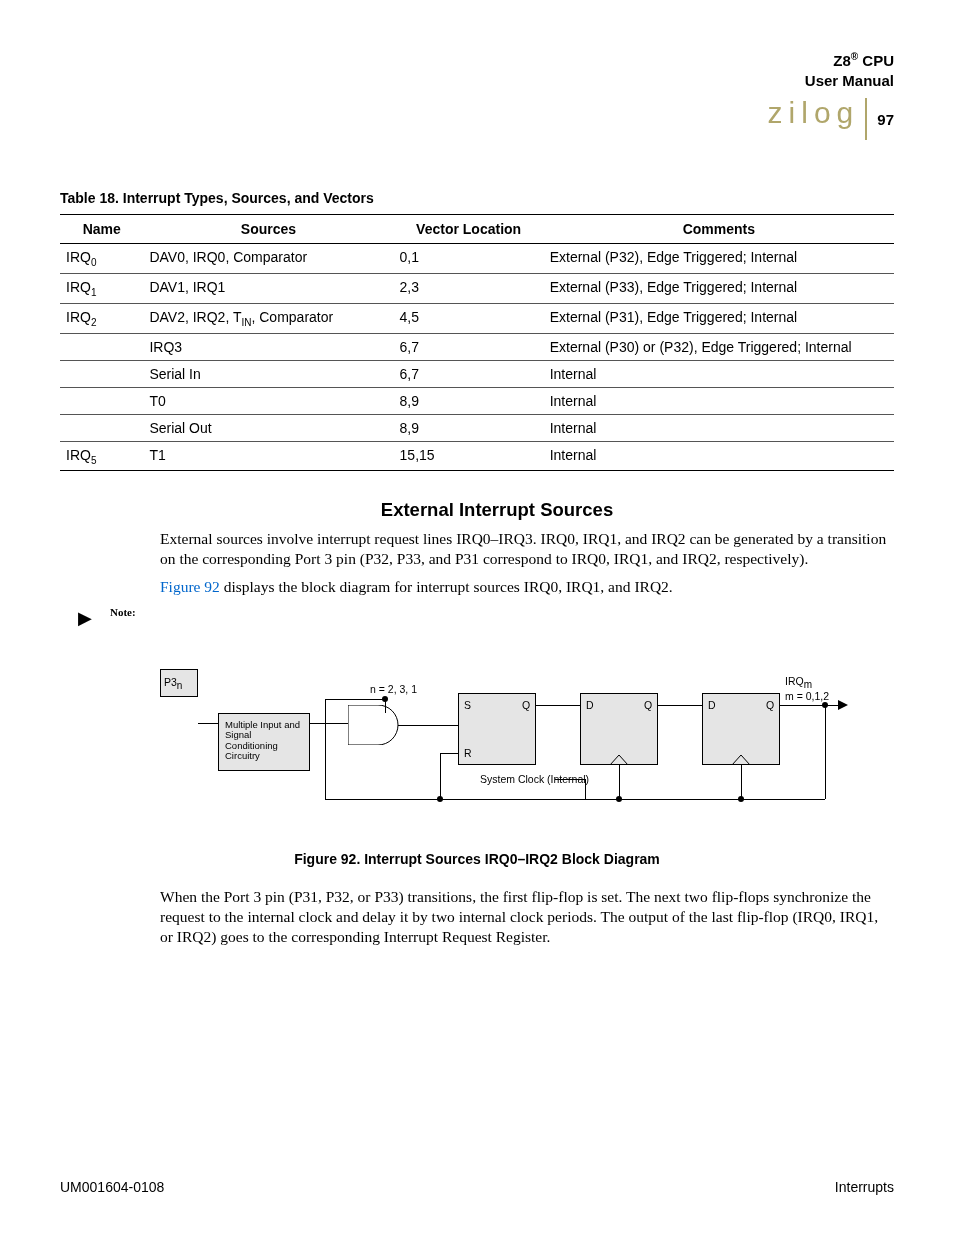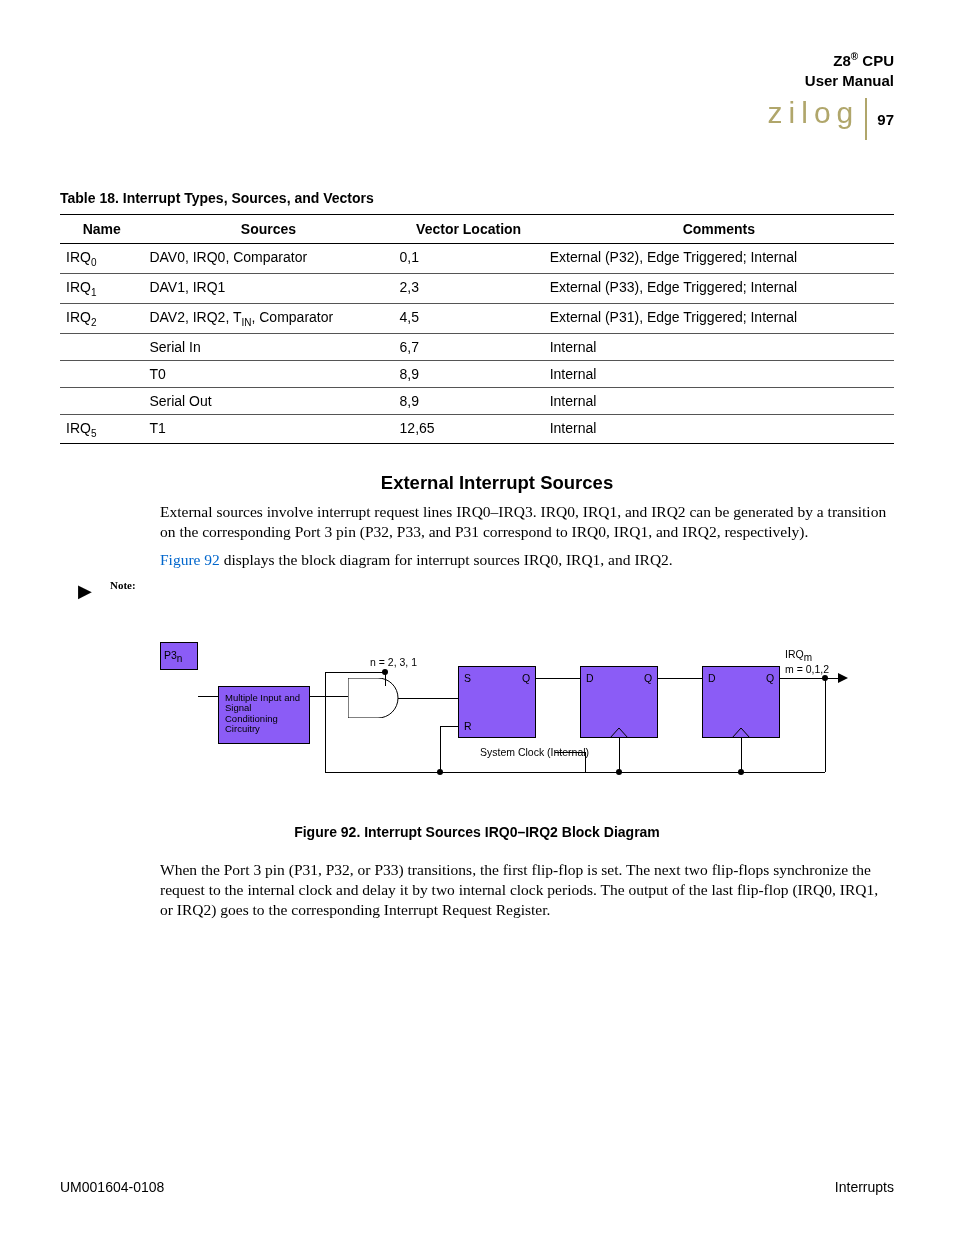--- a/index.html
+++ b/index.html
@@ -120,21 +120,21 @@
     position: relative;
     width: 700px;
     height: 160px;
     margin: 40px 0 12px 100px;
     font-family: Arial, Helvetica, sans-serif;
     font-size: 10.5px;
   }
   .fig-box {
     position: absolute;
     border: 1px solid #000;
-    background: #8b5cf6;
+    background: #e5e5e5;
   }
   .fig-label { position: absolute; white-space: nowrap; }
   .hline { position: absolute; height: 1px; background: #000; }
   .vline { position: absolute; width: 1px; background: #000; }
   .dot { position: absolute; width: 6px; height: 6px; background: #000; border-radius: 50%; transform: translate(-3px,-3px); }
   .arrow-r {
     position: absolute; width: 0; height: 0;
     border-top: 5px solid transparent;
     border-bottom: 5px solid transparent;
     border-left: 10px solid #000;
@@ -196,40 +196,46 @@
       <td>External (P33), Edge Triggered; Internal</td>
     </tr>
     <tr>
       <td><span>IRQ</span><span class="sub">2</span></td>
       <td><span>DAV2, IRQ2, T</span><span class="sub">IN</span><span>, Comparator</span></td>
       <td>4,5</td>
       <td>External (P31), Edge Triggered; Internal</td>
     </tr>
     <tr>
       <td></td>
+      <td>IRQ3</td>
+      <td>6,7</td>
+      <td>External (P30) or (P32), Edge Triggered; Internal</td>
+    </tr>
+    <tr>
+      <td></td>
       <td>Serial In</td>
       <td>6,7</td>
       <td>Internal</td>
     </tr>
     <tr>
       <td></td>
       <td>T0</td>
       <td>8,9</td>
       <td>Internal</td>
     </tr>
     <tr>
       <td></td>
       <td>Serial Out</td>
       <td>8,9</td>
       <td>Internal</td>
     </tr>
     <tr class="last">
       <td><span>IRQ</span><span class="sub">5</span></td>
       <td>T1</td>
-      <td>12,65</td>
+      <td>15,15</td>
       <td>Internal</td>
     </tr>
   </tbody>
 </table>
 
 <h2 class="section">External Interrupt Sources</h2>
 <p class="body-text">External sources involve interrupt request lines IRQ0–IRQ3. IRQ0, IRQ1, and IRQ2 can be generated by a transition on the corresponding Port 3 pin (P32, P33, and P31 correspond to IRQ0, IRQ1, and IRQ2, respectively).</p>
 <p class="body-text">
   <span class="link">Figure 92</span><span> displays the block diagram for interrupt sources IRQ0, IRQ1, and IRQ2.</span>
 </p>

